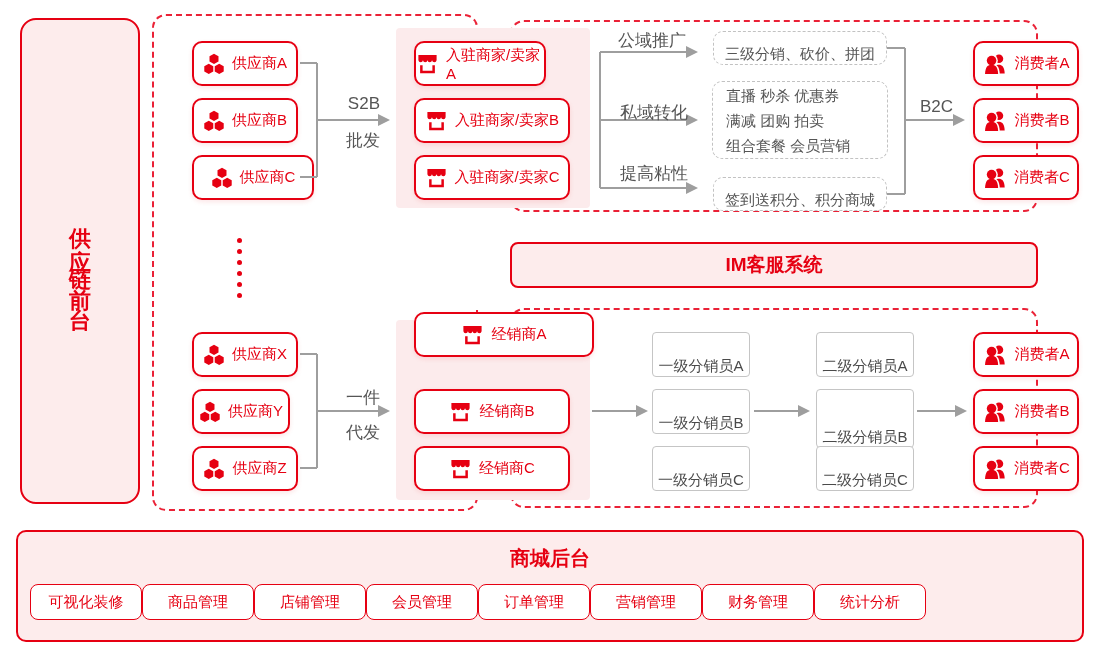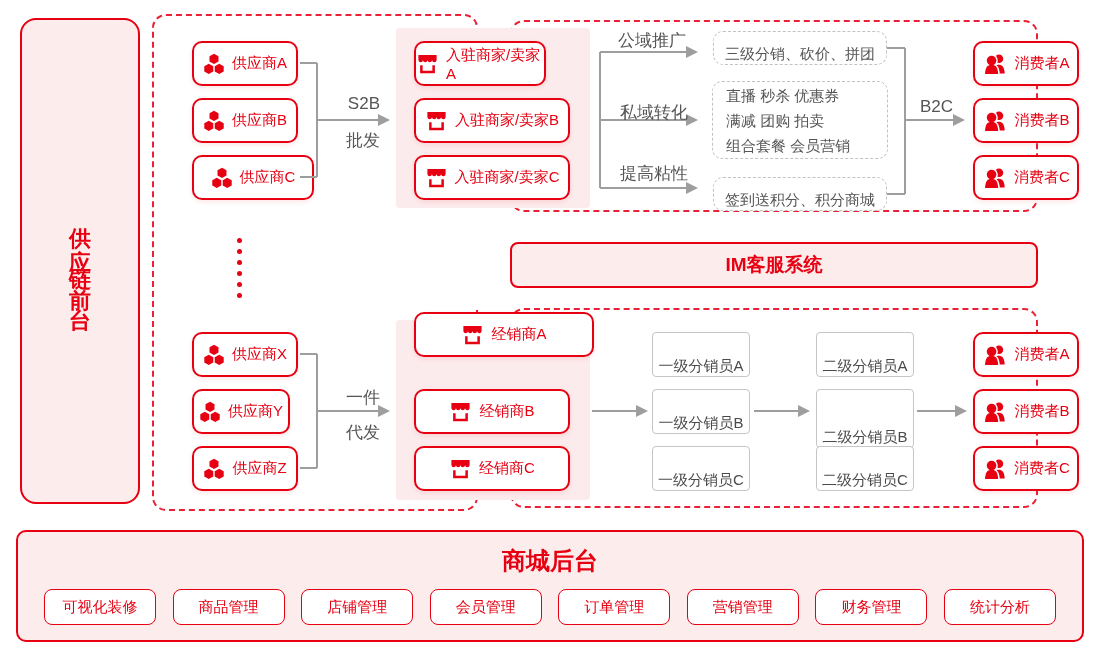--- a/index.html
+++ b/index.html
@@ -54,22 +54,22 @@
   .conn{position:absolute;z-index:4}
   .conn path{stroke:var(--gline);stroke-width:2;fill:none}
   .conn polygon{fill:var(--gline);stroke:none}
 
   .dots{position:absolute;left:237px;top:238px;display:flex;flex-direction:column;gap:6px;z-index:4}
   .dots i{width:5px;height:5px;border-radius:50%;background:var(--red)}
 
   
   .panel{position:absolute;left:16px;top:530px;width:1068px;height:112px;
     background:var(--pink);border:2px solid var(--red);border-radius:10px;z-index:3}
-  .ptitle{text-align:center;margin-top:13px;font-size:24px;font-weight:bold;color:var(--red)}
-  .btnrow{display:flex;justify-content:space-between;padding:0 26px;margin-top:12px}
+  .ptitle{text-align:center;margin-top:13px;font-size:20px;font-weight:bold;color:var(--red)}
+  .btnrow{display:flex;padding:0 12px;margin-top:12px}
   .pbtn{width:112px;height:36px;background:#fff;border:1.5px solid var(--red);border-radius:8px;
     color:var(--red);font-size:15px;display:flex;align-items:center;justify-content:center}
 </style>
 </head>
 <body>
 
 <div class="canvas">
 
   <svg width="0" height="0" style="position:absolute" aria-hidden="true">
     <defs>

